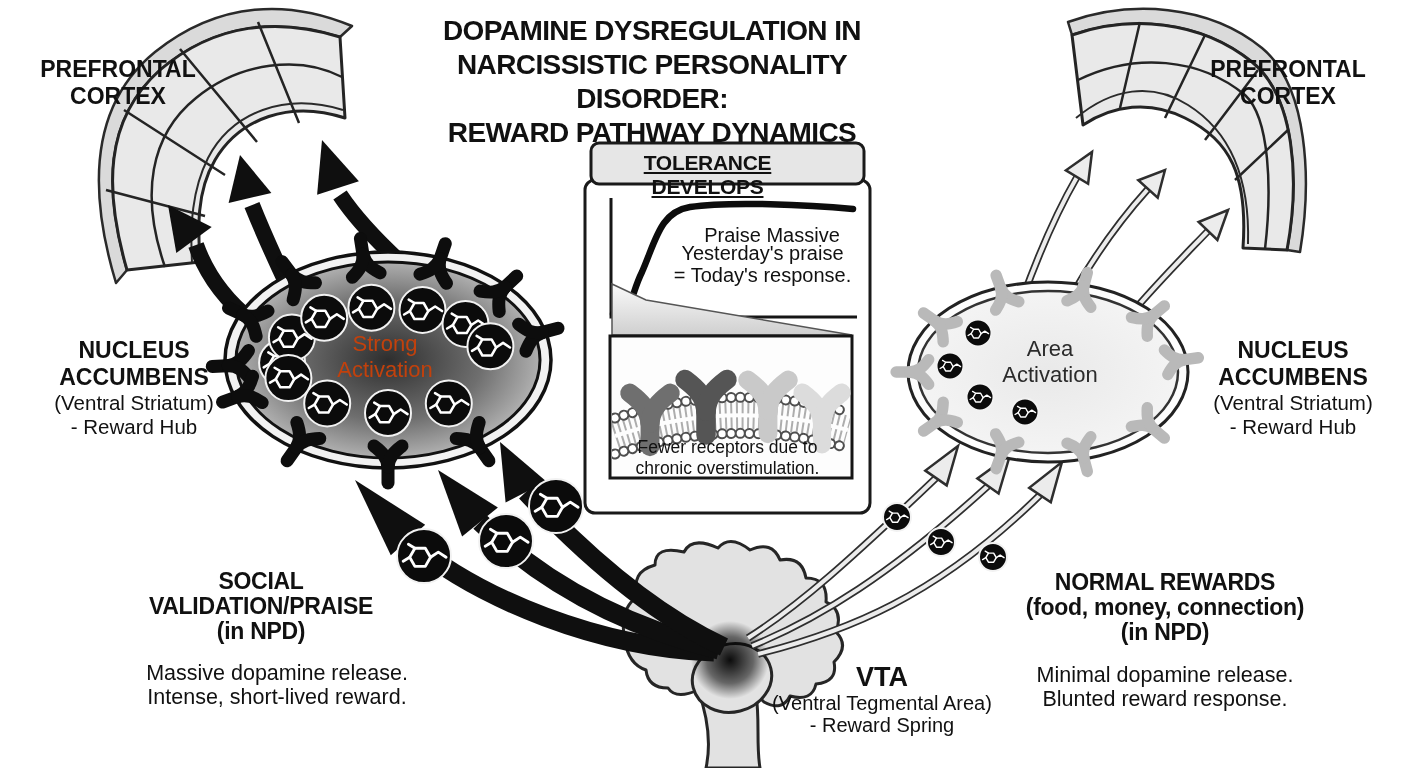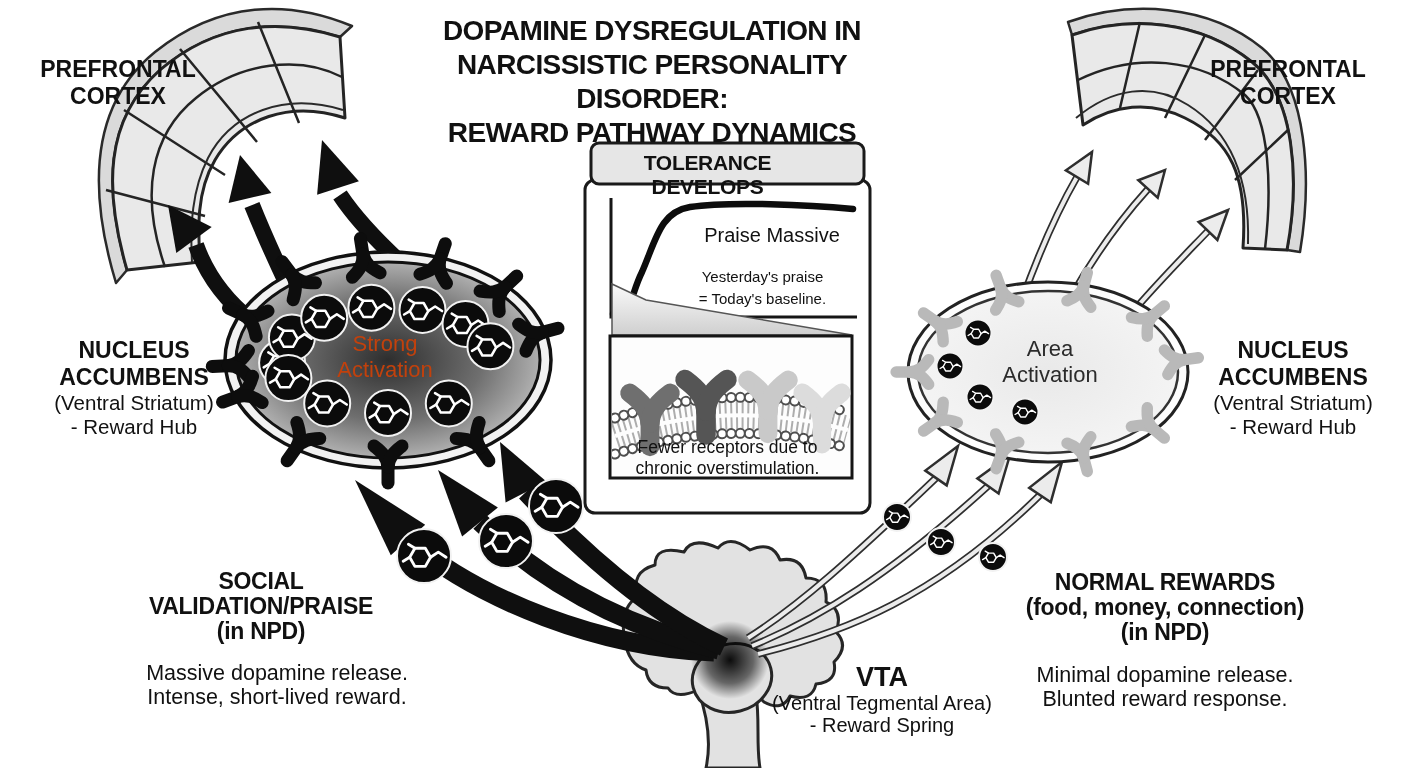--- a/index.html
+++ b/index.html
@@ -11,23 +11,23 @@
   .txt{position:absolute;text-align:center;line-height:1.15;}
   .title{left:382px;top:14px;width:540px;font-size:28px;line-height:34px;font-weight:700;letter-spacing:-0.6px;}
   .pfc-l{left:28px;top:56px;width:180px;font-size:23px;line-height:27px;font-weight:700;}
   .pfc-r{left:1198px;top:56px;width:180px;font-size:23px;line-height:27px;font-weight:700;}
   .nacc{font-size:23px;line-height:27px;font-weight:700;}
   .nacc .sub{font-size:20.5px;line-height:24px;font-weight:400;letter-spacing:0;}
   .nacc-l{left:24px;top:337px;width:220px;}
   .nacc-r{left:1183px;top:337px;width:220px;}
   .act-strong{left:305px;top:331px;width:160px;font-size:22px;line-height:26px;color:#c2410c;}
   .act-weak{left:970px;top:336px;width:160px;font-size:22px;line-height:26px;color:#2b2b2b;}
-  .tol-head{left:591px;top:151px;width:233px;font-size:21px;font-weight:700;letter-spacing:-0.3px;}
+  .tol-head{left:591px;top:151px;width:233px;font-size:21px;font-weight:700;letter-spacing:-0.3px;text-decoration:underline;}
   .curve-label{left:672px;top:224px;width:200px;font-size:20px;}
-  .curve-cap{left:660px;top:266px;width:205px;font-size:15px;line-height:22px;}
+  .curve-cap{left:660px;top:242px;width:205px;font-size:20px;line-height:22px;}
   .downreg{left:597px;top:437px;width:261px;font-size:17.5px;line-height:20.5px;}
   .downreg .h{font-size:18.5px;font-weight:700;letter-spacing:-0.3px;}
   .vta{left:757px;top:662px;width:250px;font-size:20px;line-height:22px;}
   .vta .h{font-size:27px;line-height:30px;font-weight:700;}
   .stim{font-size:23px;line-height:25px;font-weight:700;letter-spacing:-0.3px;}
   .stim-l{left:101px;top:569px;width:320px;}
   .stim-r{left:1000px;top:570px;width:330px;}
   .eff{font-size:21.5px;line-height:23.5px;}
   .eff-l{left:107px;top:662px;width:340px;}
   .eff-r{left:995px;top:664px;width:340px;}
@@ -341,21 +341,21 @@
 </div>
 <div class="txt act-weak">
   <div>Area</div>
   <div>Activation</div>
 </div>
 
 <div class="txt tol-head">TOLERANCE DEVELOPS</div>
 <div class="txt curve-label">Praise Massive</div>
 <div class="txt curve-cap">
   <div>Yesterday's praise</div>
-  <div>= Today's baseline.</div>
+  <div>= Today's response.</div>
 </div>
 <div class="txt downreg">
   <div>Fewer receptors due to</div>
   <div>chronic overstimulation.</div>
 </div>
 
 <div class="txt vta">
   <div class="h">VTA</div>
   <div>(Ventral Tegmental Area)</div>
   <div>- Reward Spring</div>

